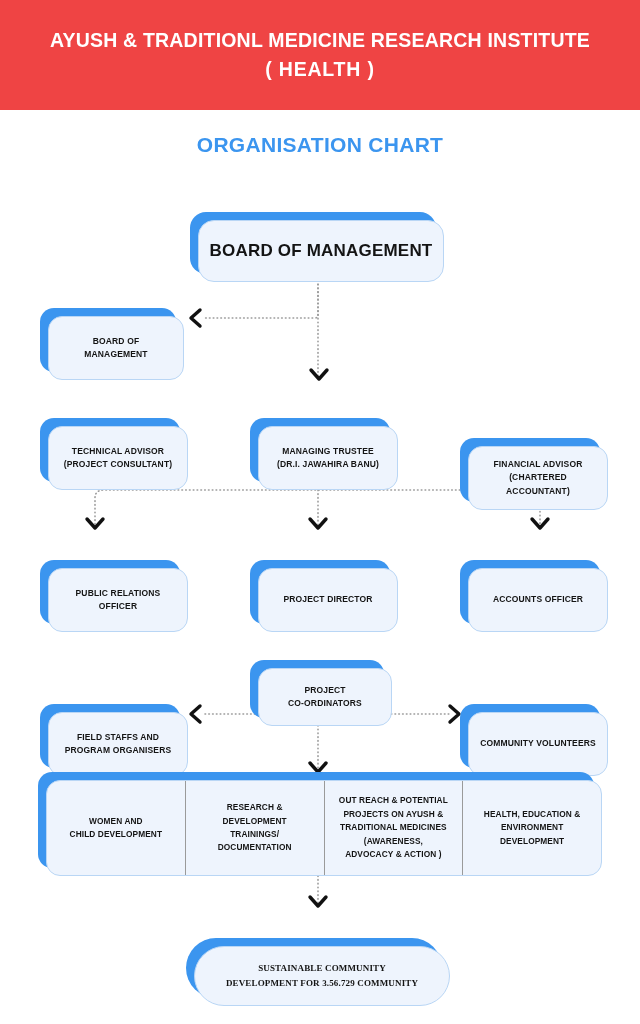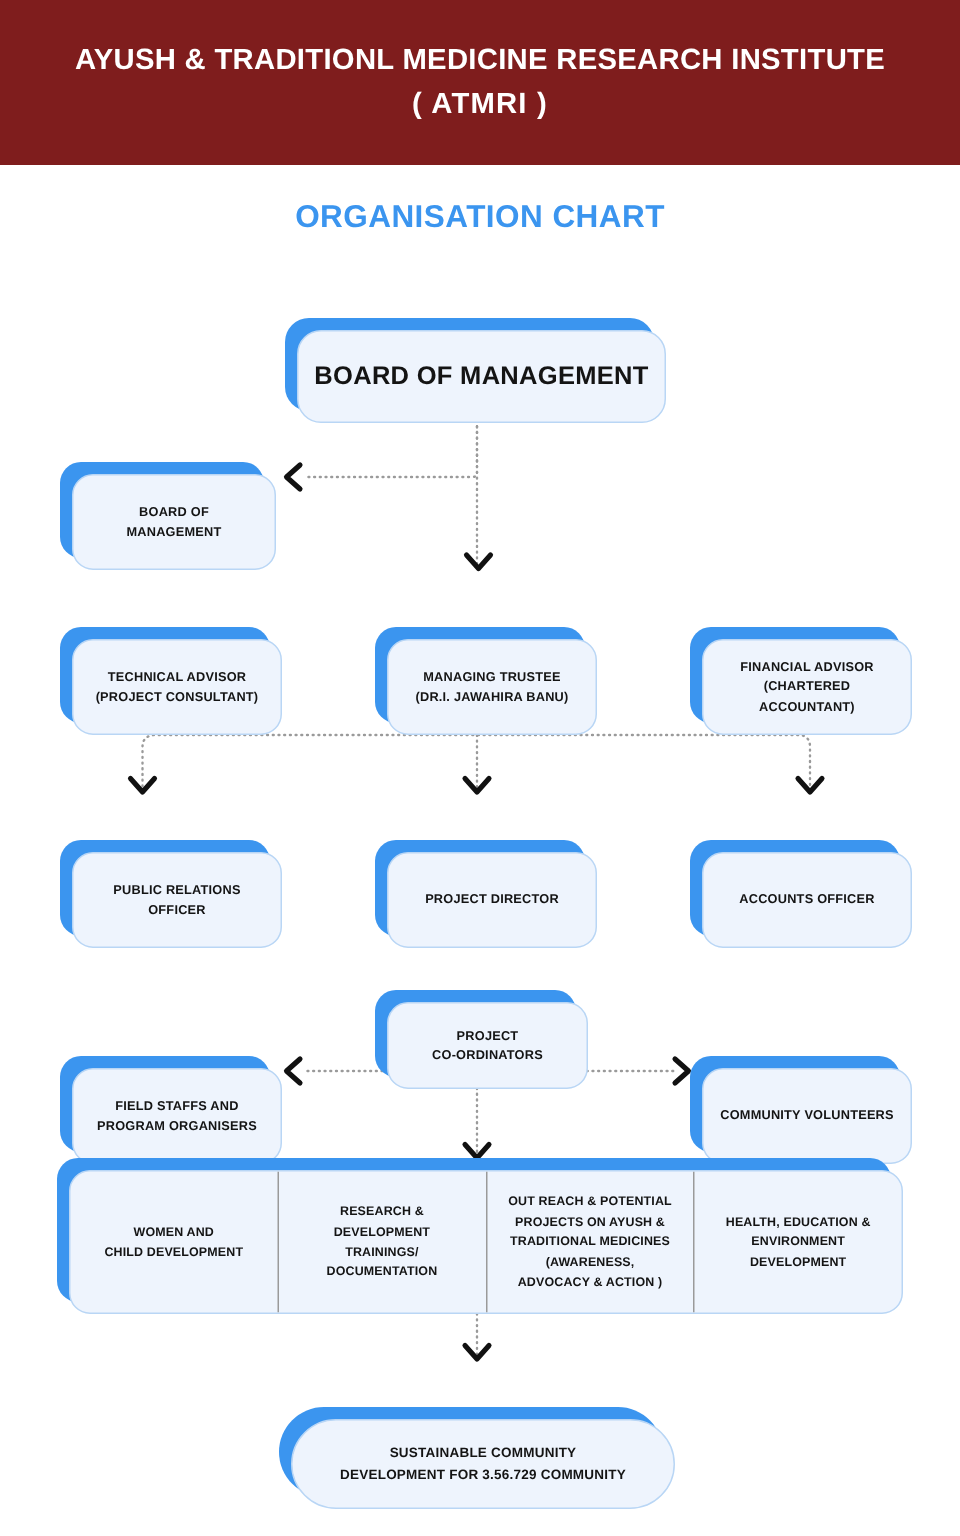--- a/index.html
+++ b/index.html
@@ -19,21 +19,21 @@
     width: 640px;
     height: 1024px;
   }
 
   
   .header-banner {
     position: absolute;
     left: 0; top: 0;
     width: 640px;
     height: 110px;
-    background: #7f1d1d;
+    background: #ef4444;
     display: flex;
     flex-direction: column;
     align-items: center;
     justify-content: center;
     gap: 6px;
   }
   .header-line1 {
     color: #ffffff;
     font-size: 19.5px;
     font-weight: bold;
@@ -158,21 +158,21 @@
     pointer-events: none;
   }
 </style>
 </head>
 <body>
 
 <div id="chart-root">
 
   <div class="header-banner">
     <div class="header-line1">AYUSH &amp; TRADITIONL MEDICINE RESEARCH INSTITUTE</div>
-    <div class="header-line2">( ATMRI )</div>
+    <div class="header-line2">( HEALTH )</div>
   </div>
 
   <div class="chart-title">ORGANISATION CHART</div>
 
   <svg id="connectors" viewBox="0 0 640 1024" xmlns="http://www.w3.org/2000/svg">
     <defs>
       <style>
         .dot { fill:none; stroke:#9a9a9a; stroke-width:1.6; stroke-linecap:round;
                stroke-dasharray:0.6 3.2; }
         .head { fill:none; stroke:#111111; stroke-width:3.4; stroke-linecap:round;
@@ -232,21 +232,21 @@
   </div>
 
   <div class="node" style="left:250px; top:386px; width:140px; height:64px;">
     <div class="accent"></div>
     <div class="face">
       <div class="label">MANAGING TRUSTEE</div>
       <div class="label">(DR.I. JAWAHIRA BANU)</div>
     </div>
   </div>
 
-  <div class="node" style="left:460px; top:386px; width:140px; height:64px;">
+  <div class="node" style="left:460px; top:406px; width:140px; height:64px;">
     <div class="accent"></div>
     <div class="face">
       <div class="label">FINANCIAL ADVISOR</div>
       <div class="label">(CHARTERED ACCOUNTANT)</div>
     </div>
   </div>
 
   <div class="node" style="left:40px; top:528px; width:140px; height:64px;padding-left:24px;">
     <div class="accent"></div>
     <div class="face">
@@ -327,21 +327,21 @@
           <div class="label">HEALTH, EDUCATION &amp;</div>
           <div class="label">ENVIRONMENT</div>
           <div class="label">DEVELOPMENT</div>
         </div>
       </div>
 
 
     </div>
   </div>
 
-  <div class="node pill" style="left:186px; top:906px; width:256px; height:60px;">
+  <div class="node pill" style="left:186px; top:906px; width:256px; height:60px;font-family:Liberation Serif, serif;">
     <div class="accent"></div>
     <div class="face">
       <div class="label">SUSTAINABLE COMMUNITY</div>
       <div class="label">DEVELOPMENT FOR 3.56.729 COMMUNITY</div>
     </div>
   </div>
 
 </div>
 
 </body></html>

